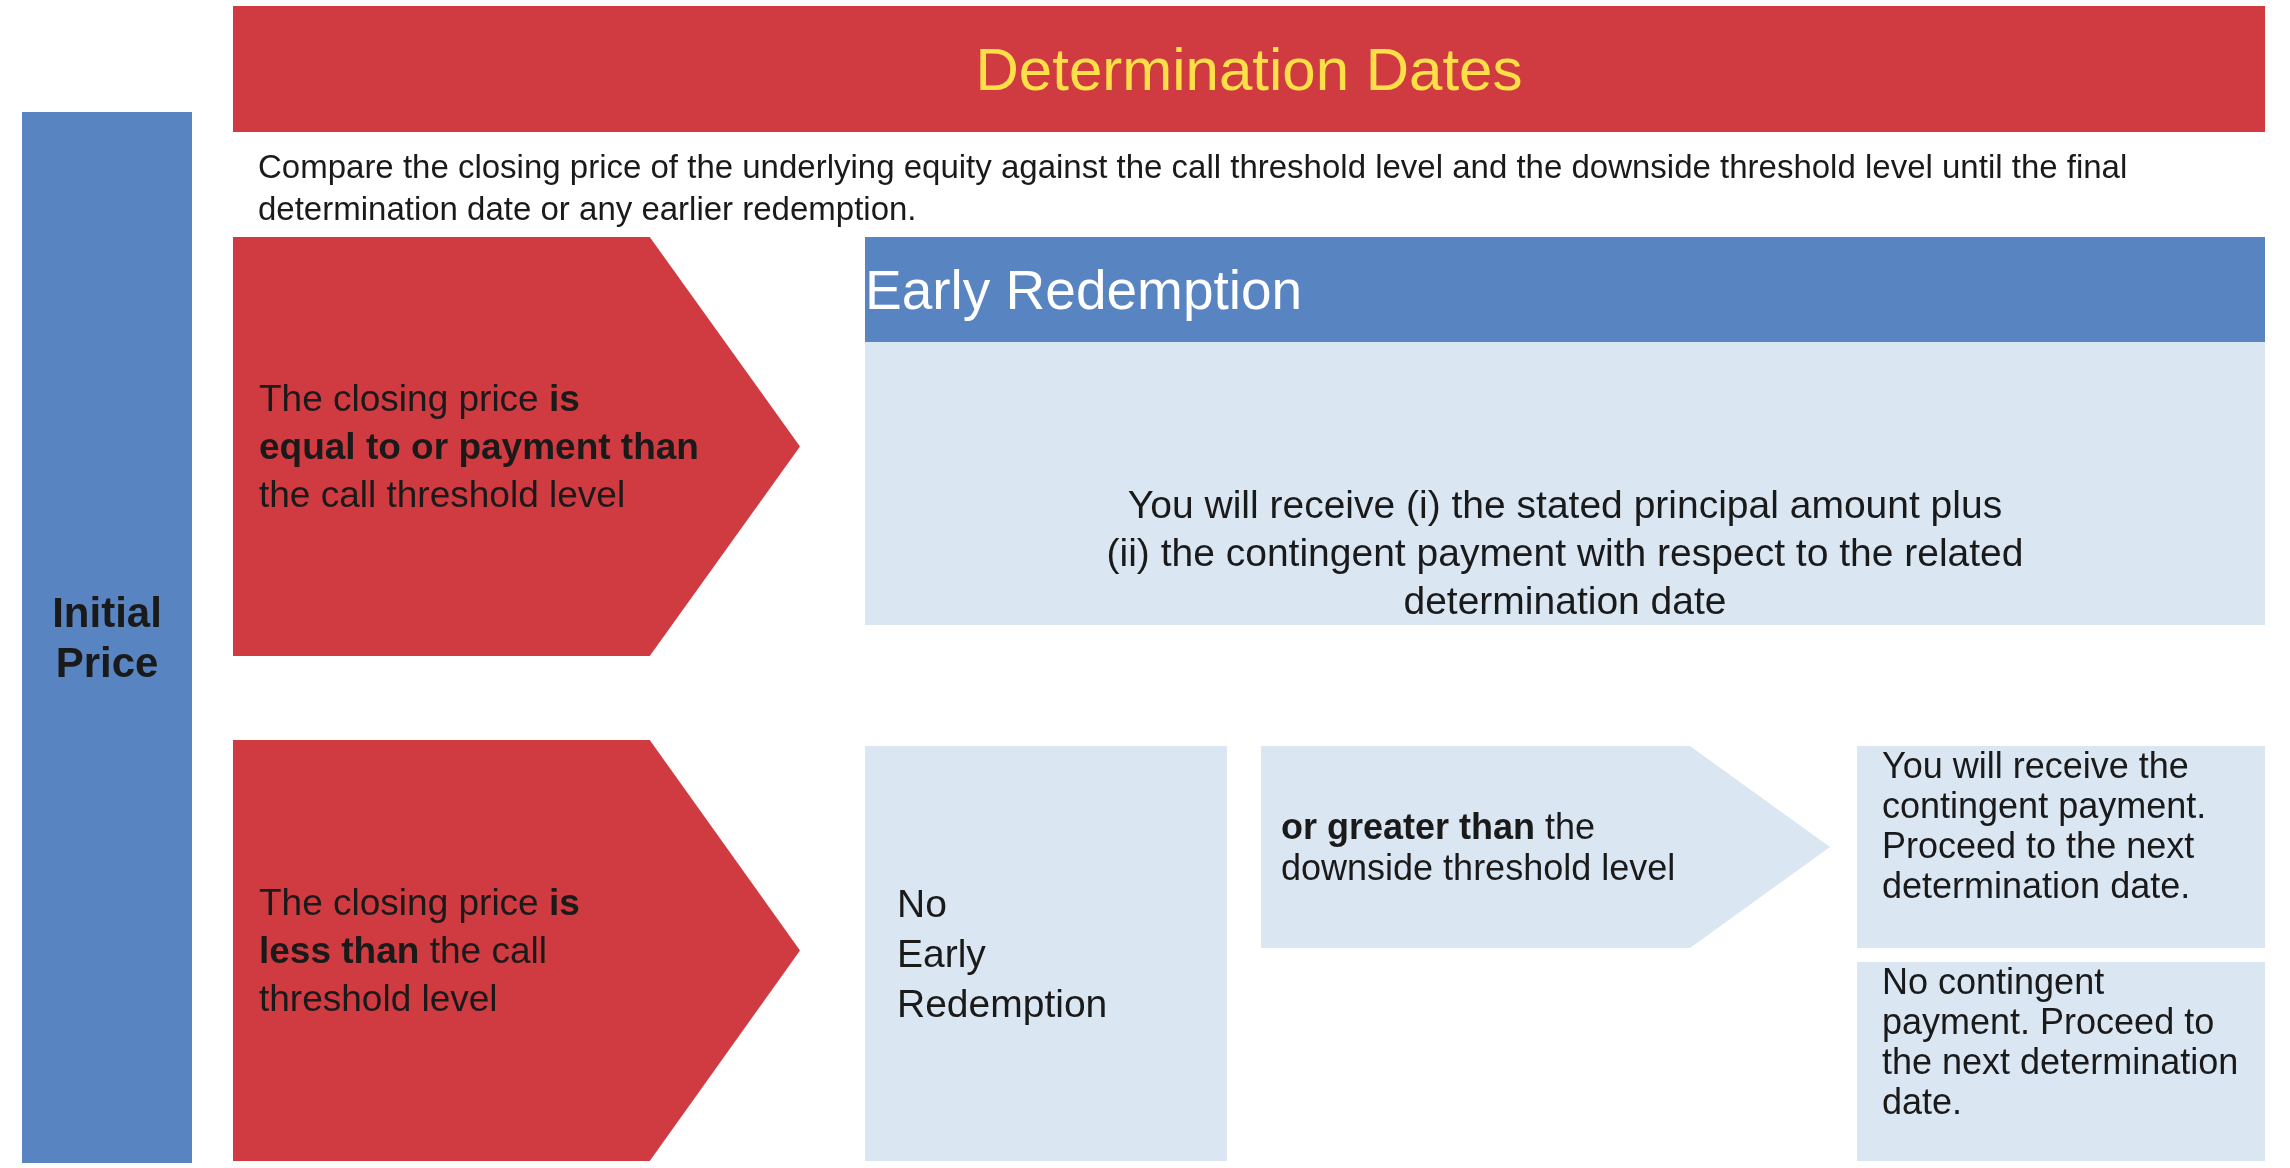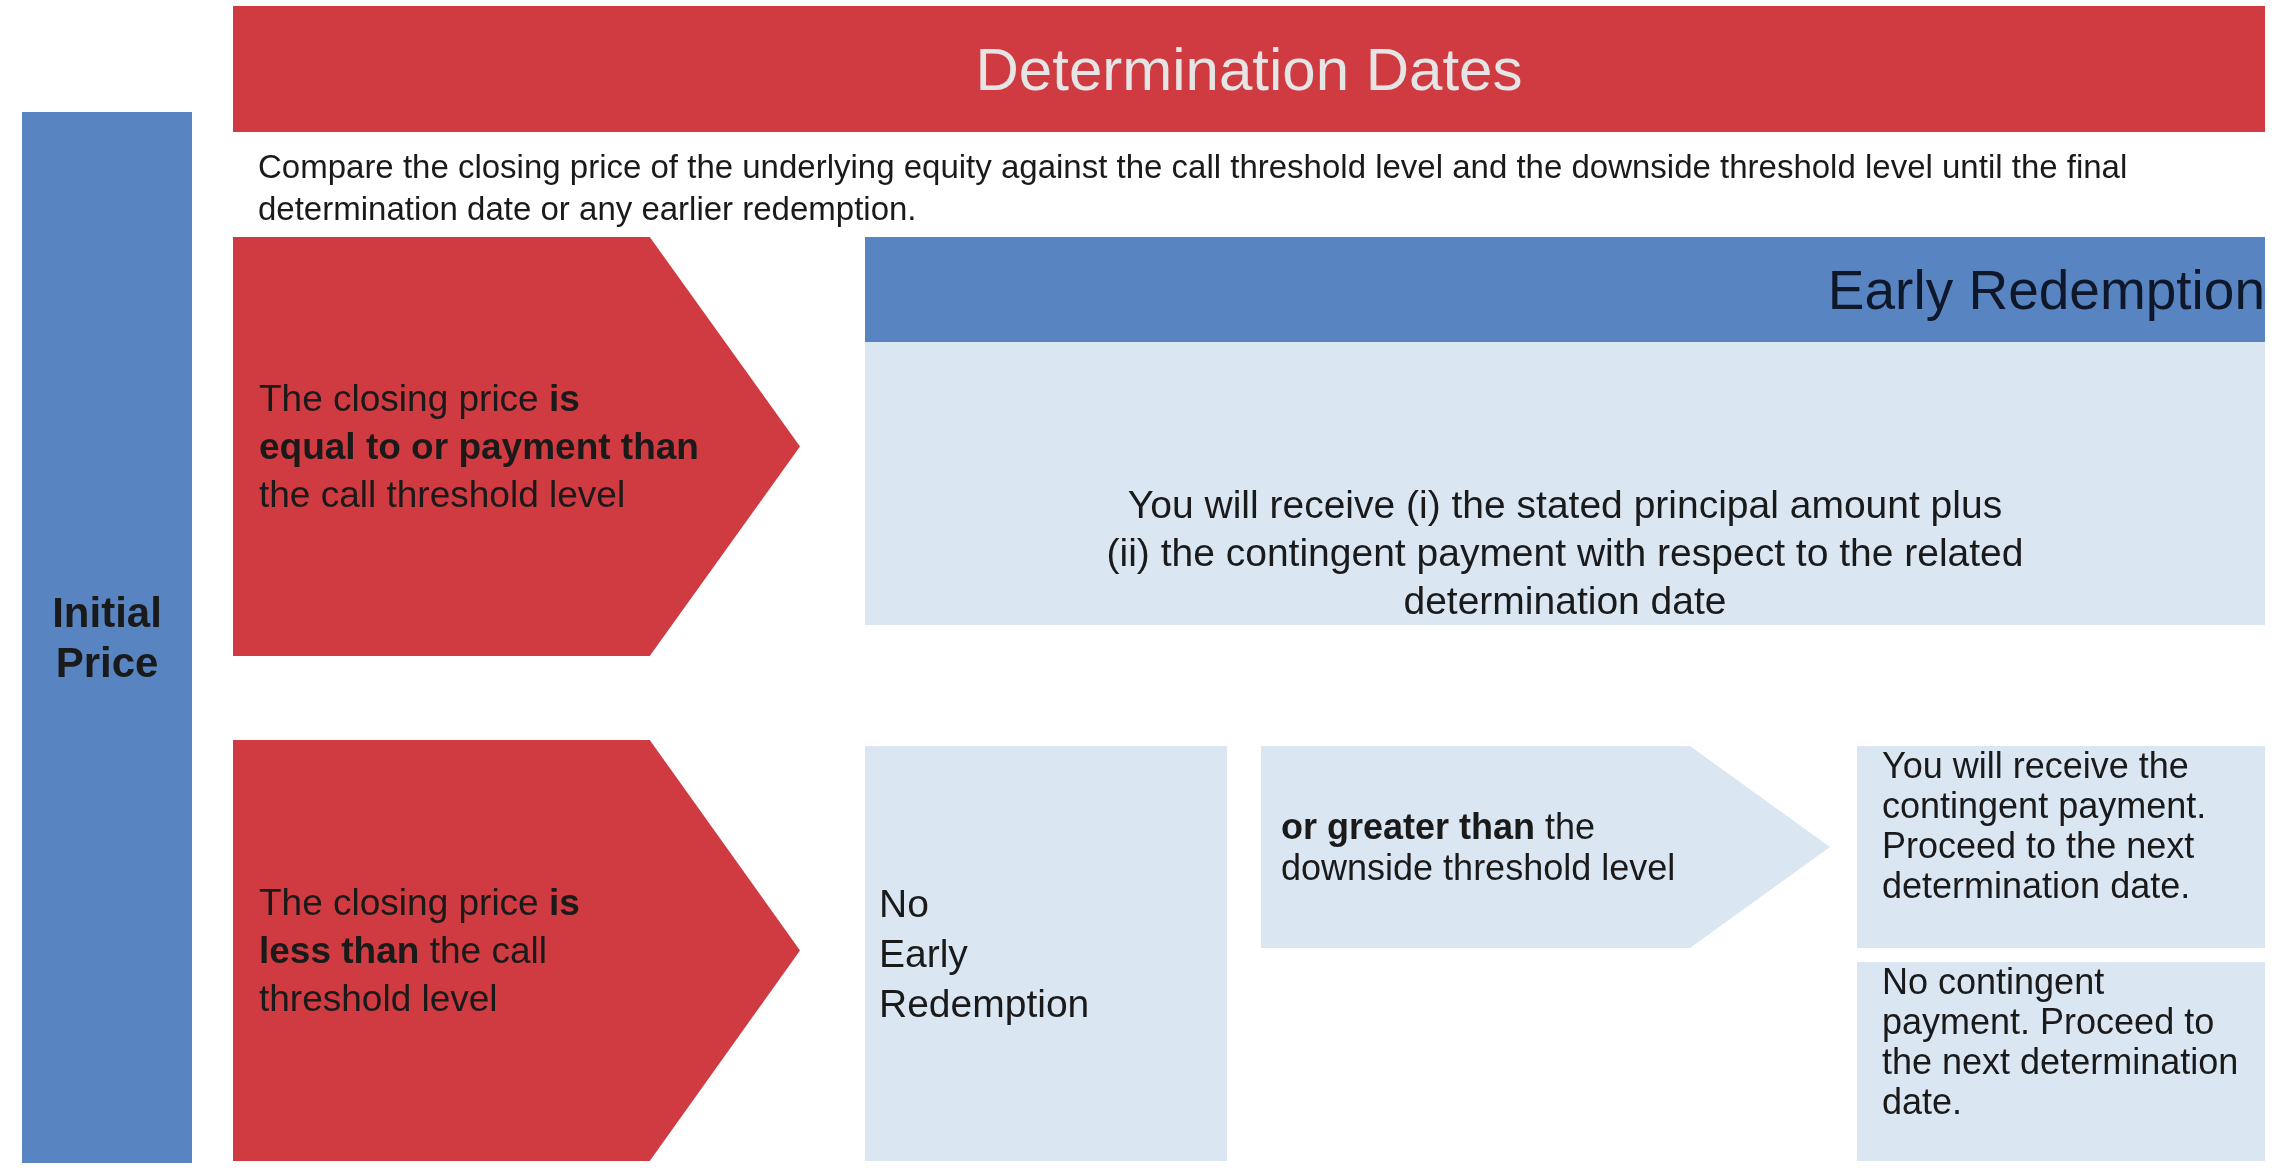--- a/index.html
+++ b/index.html
@@ -23,21 +23,21 @@
     font-size:42px;line-height:50px;font-weight:700;
     text-align:center;width:130px;
   }
 
   
   .title-bar{
     left:233px;top:6px;width:2032px;height:126px;
     background:var(--red,#CF3B41);
     display:flex;align-items:center;justify-content:center;
   }
-  .page-title{font-size:60px;letter-spacing:0px;color:#e5e5e5;}
+  .page-title{font-size:60px;letter-spacing:0px;color:#fde047;}
 
   
   .intro{
     left:258px;top:146px;width:1985px;
     font-size:33px;line-height:42px;
   }
 
   
   .node{pointer-events:none;}
   .shape{position:absolute;left:0;top:0;width:100%;height:100%;}
@@ -53,37 +53,37 @@
   .arrow-call-above{left:233px;top:237px;width:567px;height:419px;}
   .arrow-call-below{left:233px;top:740px;width:567px;height:421px;}
   .arrow-call-above .rich,.arrow-call-below .rich{
     padding-left:26px;font-size:37px;line-height:48px;
   }
 
   
   .er-header{
     left:865px;top:237px;width:1400px;height:105px;
     background:var(--blue,#5885C2);
-    display:flex;align-items:center;justify-content:flex-end;
-    font-size:55px;color:#0f172a;
+    display:flex;align-items:center;justify-content:flex-start;
+    font-size:55px;color:#ffffff;
   }
   .er-body{
     left:865px;top:342px;width:1400px;height:283px;
     background:var(--light_blue,#DAE7F3);
     display:flex;align-items:flex-end;justify-content:center;
   }
   .er-body .lines{font-size:39px;line-height:48px;text-align:center;}
 
   
   .no-er{
     left:865px;top:746px;width:362px;height:415px;
     background:var(--light_blue,#DAE7F3);
     display:flex;align-items:center;
   }
-  .no-er .lines{padding-left:14px;font-size:39px;line-height:50px;}
+  .no-er .lines{padding-left:32px;font-size:39px;line-height:50px;}
 
   
   .arrow-down-above{left:1261px;top:746px;width:569px;height:202px;}
   .arrow-down-below{left:1261px;top:962px;width:569px;height:199px;}
   .arrow-down-above .rich,.arrow-down-below .rich{
     padding-left:20px;font-size:36px;line-height:41px;
   }
 
   
   .result-box{

